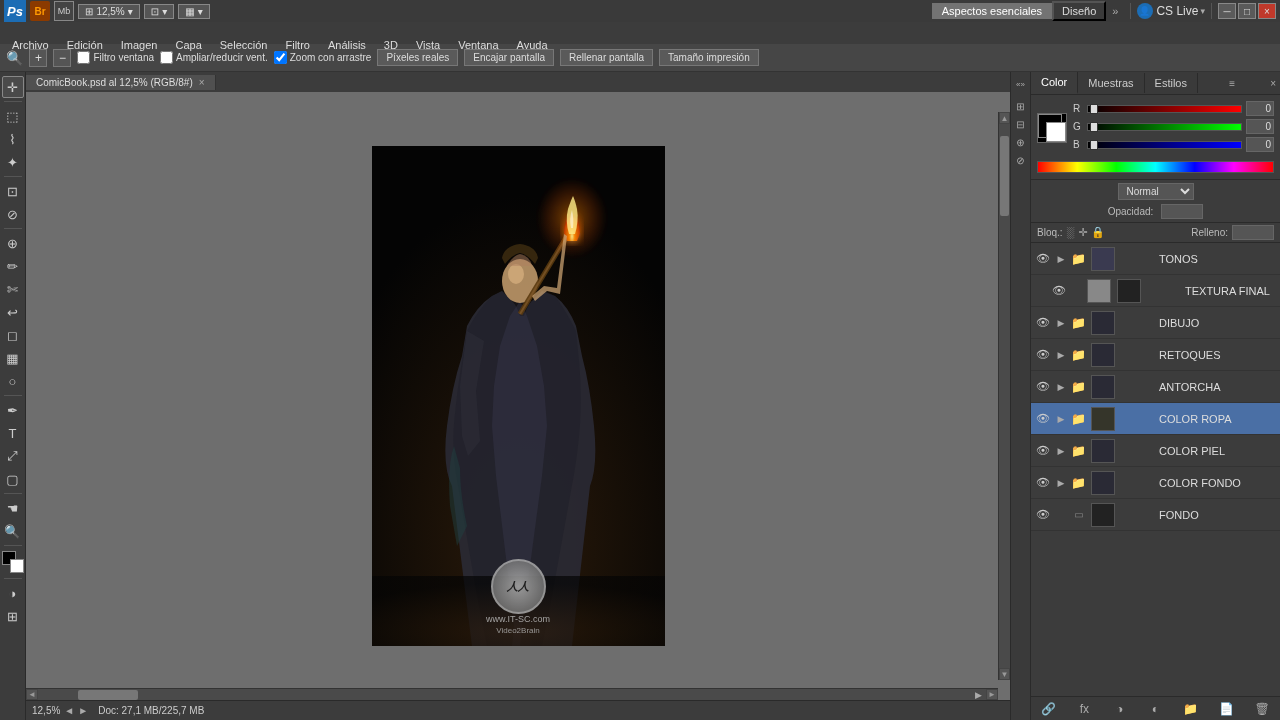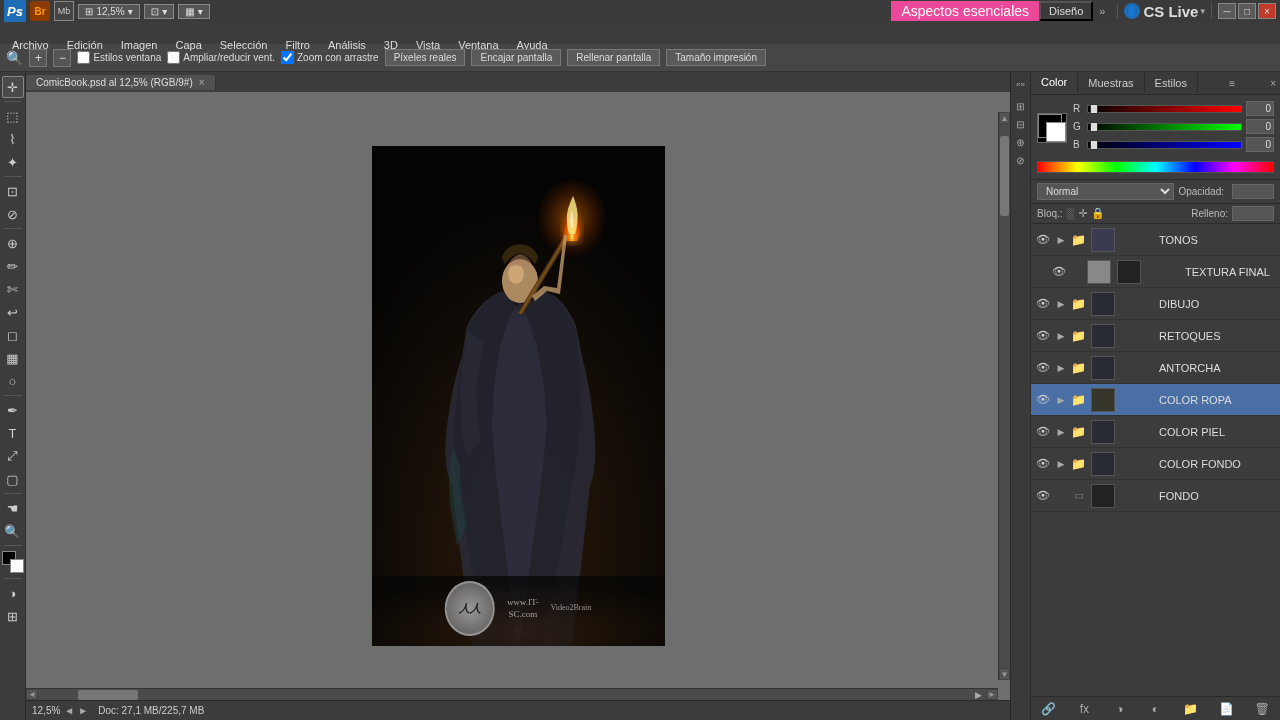--- a/index.html
+++ b/index.html
@@ -8,21 +8,21 @@
     
     #titlebar { width: 100%; height: 22px; background: #3a3a3a; display: flex; align-items: center; padding: 0 4px; }
     #titlebar .ps-icon { width: 22px; height: 22px; background: #1c6db5; display: flex; align-items: center; justify-content: center; font-weight: bold; color: white; font-size: 13px; margin-right: 4px; font-style: italic; }
     #titlebar .br-icon { width: 20px; height: 20px; background: #8b3a00; display: flex; align-items: center; justify-content: center; font-weight: bold; color: #f90; font-size: 10px; margin-right: 4px; border-radius: 2px; }
     #titlebar .mb-icon { width: 20px; height: 20px; background: #444; border: 1px solid #888; display: flex; align-items: center; justify-content: center; font-size: 9px; color: #ccc; margin-right: 4px; }
     #titlebar .spacer { flex: 1; }
     #titlebar .win-controls { display: flex; gap: 2px; }
     #titlebar .win-btn { width: 18px; height: 16px; background: #5a5a5a; border: 1px solid #888; display: flex; align-items: center; justify-content: center; font-size: 10px; cursor: pointer; }
     #titlebar .win-btn.close { background: #c0392b; }
     .title-dropdown { background: #555; border: 1px solid #888; padding: 1px 6px; font-size: 10px; color: #ddd; margin-right: 4px; display: flex; align-items: center; gap: 3px; cursor: pointer; }
-    .essentials-btn { background: #ec4899; color: white; padding: 2px 10px; font-size: 14px; cursor: pointer; border: none; }
+    .essentials-btn { background: #737373; color: white; padding: 2px 10px; font-size: 11px; cursor: pointer; border: none; }
     .design-btn { background: transparent; color: #ddd; padding: 2px 8px; font-size: 11px; cursor: pointer; }
 
     
     #menubar { width: 100%; height: 22px; background: #3c3c3c; display: flex; align-items: center; padding: 0 4px; gap: 2px; }
     .menu-item { padding: 2px 8px; cursor: pointer; color: #ddd; font-size: 11px; margin-top: 23px; }
 
     
     #optionsbar { width: 100%; height: 28px; background: #464646; display: flex; align-items: center; padding: 0 6px; gap: 6px; border-bottom: 1px solid #333; }
     .opt-btn { background: #5a5a5a; border: 1px solid #777; padding: 2px 8px; font-size: 10px; color: #ddd; cursor: pointer; }
     .opt-chk { display: flex; align-items: center; gap: 3px; font-size: 10px; cursor: pointer; }
@@ -77,21 +77,21 @@
     .slider-b { background: linear-gradient(to right, #000, #0000ff); }
     .slider-thumb { width: 8px; height: 10px; background: #ddd; border: 1px solid #333; position: absolute; top: -2px; left: 2px; }
     .slider-val { width: 28px; background: #555; border: 1px solid #666; color: #ddd; font-size: 10px; text-align: right; padding: 1px 2px; }
     .color-spectrum { width: 100%; height: 12px; background: linear-gradient(to right, #ff0000, #ffff00, #00ff00, #00ffff, #0000ff, #ff00ff, #ff0000); border: 1px solid #555; margin-top: 2px; cursor: pointer; }
 
     
     #layers-section { flex: 1; display: flex; flex-direction: column; overflow: hidden; }
     .layers-tabs { display: flex; align-items: center; background: #3a3a3a; border-bottom: 1px solid #2a2a2a; }
     .layers-tab { padding: 4px 10px; font-size: 11px; cursor: pointer; color: #ccc; border-right: 1px solid #2a2a2a; }
     .layers-tab.active { background: #3c3c3c; color: #fff; }
-    .layers-options { display: flex; align-items: center; padding: 3px 6px; gap: 4px; border-bottom: 1px solid #2a2a2a; }
+    .layers-options { display: flex; align-items: center; padding: 3px 6px; gap: 4px; border-bottom: 1px solid #2a2a2a; flex-direction: column; }
     .blend-mode-select { background: #555; border: 1px solid #666; color: #ddd; font-size: 10px; padding: 1px 4px; cursor: pointer; flex: 1; }
     .opacity-row { display: flex; align-items: center; gap: 8px; }
     .opacity-label { font-size: 10px; color: #bbb; }
     .opacity-val { background: #555; border: 1px solid #666; color: #ddd; font-size: 10px; padding: 1px 20px; width: 40px; text-align: center; cursor: pointer; }
 
     .lock-row { display: flex; align-items: center; padding: 2px 6px; gap: 4px; border-bottom: 1px solid #2a2a2a; font-size: 10px; color: #bbb; }
     .lock-icons { display: flex; gap: 4px; }
     .lock-icon { font-size: 11px; cursor: pointer; color: #aaa; }
     .fill-row { display: flex; align-items: center; gap: 4px; margin-left: auto; }
 
@@ -150,21 +150,21 @@
   <div class="title-dropdown">
     <span>▦</span>
     <span>▾</span>
   </div>
   <div class="spacer"></div>
   <button class="essentials-btn">Aspectos esenciales</button>
   <button class="design-btn">Diseño</button>
   <span style="padding:0 6px;cursor:pointer;color:#aaa;">»</span>
   <div style="width:1px;height:16px;background:#555;margin:0 6px;"></div>
   <div style="width:16px;height:16px;background:#1c6db5;border-radius:50%;display:flex;align-items:center;justify-content:center;font-size:9px;color:white;margin-right:3px;">👤</div>
-  <span style="font-size:15px;color:#ddd;cursor:pointer;font-weight:bold;">CS Live</span>
+  <span style="font-size:12px;color:#ddd;cursor:pointer;">CS Live</span>
   <span style="font-size:9px;color:#aaa;cursor:pointer;margin-left:2px;">▾</span>
   <div style="width:1px;height:16px;background:#555;margin:0 6px;"></div>
   <div class="win-controls">
     <div class="win-btn">─</div>
     <div class="win-btn">□</div>
     <div class="win-btn close">×</div>
   </div>
 </div>
 
 <div id="menubar">
@@ -180,21 +180,21 @@
   <div class="menu-item">Ventana</div>
   <div class="menu-item">Ayuda</div>
 </div>
 
 <div id="optionsbar">
   <span style="font-size:14px;color:#ccc;">🔍</span>
   <div style="background:#555;border:1px solid #777;width:18px;height:18px;display:flex;align-items:center;justify-content:center;cursor:pointer;font-size:12px;">+</div>
   <div style="background:#555;border:1px solid #777;width:18px;height:18px;display:flex;align-items:center;justify-content:center;cursor:pointer;font-size:12px;">−</div>
   <label class="opt-chk">
     <input type="checkbox" style="">
-    <span>Estilos ventana</span>
+    <span>Filtro ventana</span>
   </label>
   <label class="opt-chk">
     <input type="checkbox" style="">
     <span>Ampliar/reducir vent.</span>
   </label>
   <label class="opt-chk">
     <input type="checkbox" checked="" style="">
     <span>Zoom con arrastre</span>
   </label>
   <button class="opt-btn">Píxeles reales</button>
@@ -236,21 +236,21 @@
       <div class="bg-color"></div>
     </div>
     <div class="tool-sep"></div>
     <div class="tool-btn" title="Quick Mask">◑</div>
     <div class="tool-btn" title="Screen Mode">⊞</div>
   </div>
 
   <div id="canvas-area">
     <div id="tab-bar">
       <div class="doc-tab">
-        <span>ComicBook.psd al 12,5% (RGB/9#)</span>
+        <span>ComicBook.psd al 12,5% (RGB/8#)</span>
         <span class="tab-close">×</span>
       </div>
     </div>
     <div id="canvas-bg">
       <div id="canvas-img-wrap">
 
         <div class="figure-container">
           <div class="fig-bg"></div>
 
           <svg width="293" height="500" viewBox="0 0 293 500" style="position:absolute;top:0;left:0;">
@@ -308,21 +308,21 @@
             <path d="M163,155 L175,145 L188,148 L195,90 L192,88 L185,142 L172,140 L160,150 Z" fill="#c8a070" opacity="0.75"></path>
 
             <path d="M95,185 L88,240 L90,290 L96,310 L108,295 L104,245 L112,195 Z" fill="#2a2a35" opacity="0.8"></path>
 
             <path d="M82,300 Q75,320 78,360 L85,400 L95,380 Q88,348 88,322 Z" fill="#204040" opacity="0.5"></path>
 
             <rect x="0" y="430" width="293" height="70" fill="url(#bgGrad)" opacity="0.7"></rect>
           </svg>
 
           <div class="watermark">
-            <div style="display:flex;flex-direction:row;align-items:center;font-family:Liberation Serif, serif;">
+            <div style="display:flex;flex-direction:column;align-items:center;">
               <div style="width:55px;height:55px;border-radius:50%;background:radial-gradient(circle,#b0b0b0,#606060);border:2px solid #aaa;display:flex;align-items:center;justify-content:center;font-weight:bold;font-size:11px;color:#222;font-style:italic;">人人</div>
               <div class="wm-text" style="font-size:9px;color:#bbb;">www.IT-SC.com</div>
               <div class="wm-text" style="font-size:8px;color:#aaa;">Video2Brain</div>
             </div>
           </div>
         </div>
       </div>
 
       <div class="canvas-scroll-v">
         <div class="scroll-btn">▲</div>

